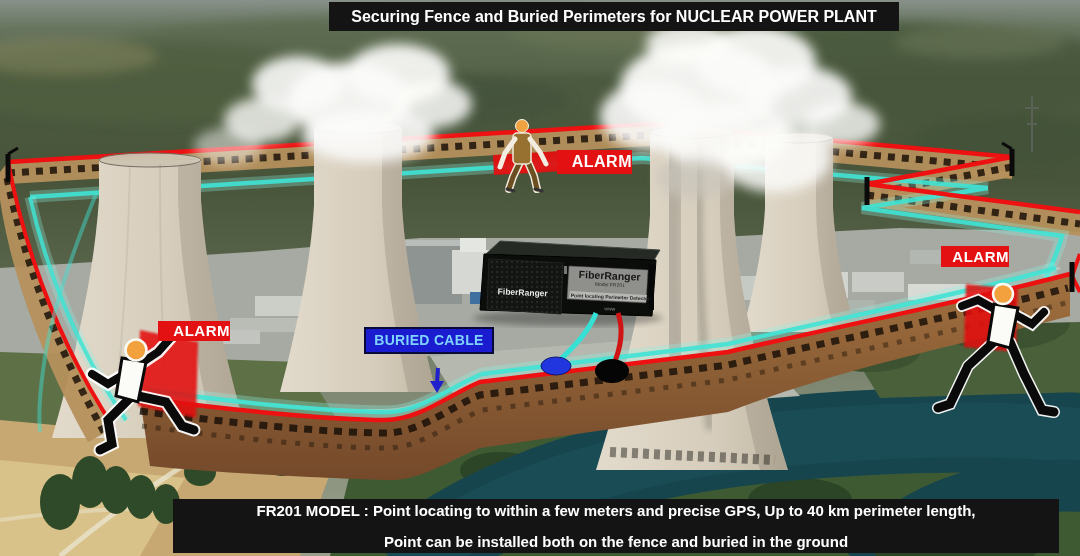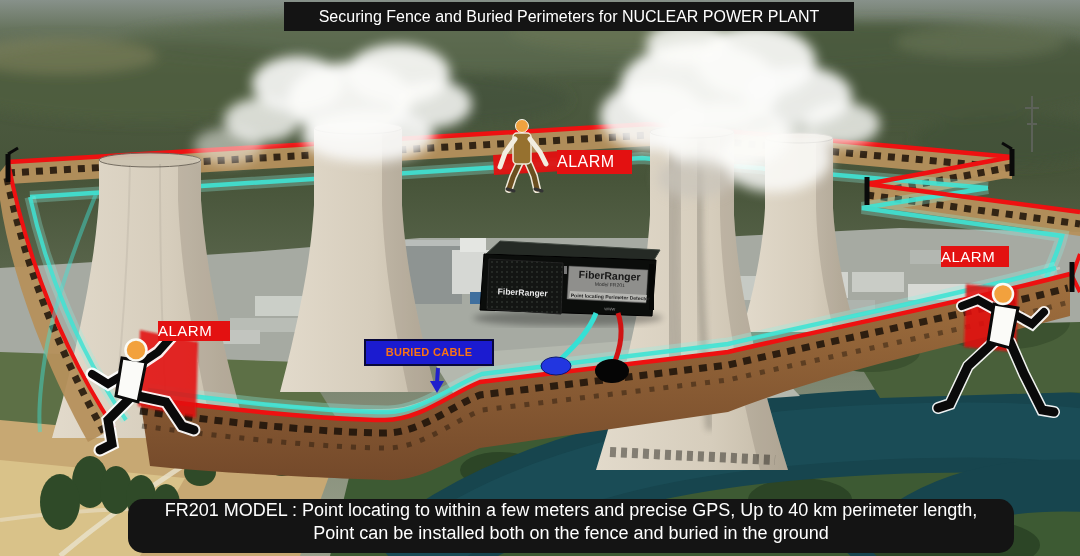--- a/index.html
+++ b/index.html
@@ -1,31 +1,31 @@
 <!DOCTYPE html>
 <html style="--alarm-red: #e31111; --fence-red: #ee1111; --buried-cyan: #3fe3d4; --cable-blue: #1b1bd0; --banner-bg: #141414; --banner-text: #ffffff;"><head>
 <meta charset="utf-8">
 <style>
   html,body{margin:0;padding:0;background:#222;}
   .stage{position:relative;width:1080px;height:556px;overflow:hidden;
          font-family:"Liberation Sans",sans-serif;background:#4e5c42;}
   .stage svg.scene{position:absolute;left:0;top:0;}
   .overlay{position:absolute;box-sizing:border-box;}
   .banner{background:var(--banner-bg,#141414);color:var(--banner-text,#fff);
-          text-align:center;font-weight:normal;}
+          text-align:center;font-weight:bold;margin-left:45px;}
   .banner-top{left:284px;top:2px;width:570px;height:29px;font-size:16px;line-height:29px;}
-  .banner-bottom{left:128px;top:499px;width:886px;height:54px;font-size:18px;line-height:23px;
-                 display:flex;flex-direction:column;justify-content:flex-start;border-radius:15px;}
-  .alarm{background:var(--alarm-red,#e31111);color:#fff;font-weight:normal;text-align:left;
+  .banner-bottom{left:128px;top:499px;width:886px;height:54px;font-size:15px;line-height:23px;
+                 display:flex;flex-direction:column;justify-content:space-between;}
+  .alarm{background:var(--alarm-red,#e31111);color:#fff;font-weight:bold;text-align:right;
          letter-spacing:.5px;}
   .alarm-top{left:557px;top:150px;width:75px;height:24px;font-size:16px;line-height:24px;}
   .alarm-left{left:158px;top:321px;width:72px;height:20px;font-size:15px;line-height:20px;}
   .alarm-right{left:941px;top:246px;width:68px;height:21px;font-size:15px;line-height:21px;}
-  .cable-label{left:364px;top:339px;width:130px;height:27px;background:var(--cable-blue,#1b1bd0);
-         border:2px solid #08083a;color:#f97316;font-weight:bold;font-size:11px;line-height:23px;
+  .cable-label{left:364px;top:327px;width:130px;height:27px;background:var(--cable-blue,#1b1bd0);
+         border:2px solid #08083a;color:#7dd3fc;font-weight:bold;font-size:14px;line-height:23px;
          text-align:center;letter-spacing:.3px;}
   .devtext{position:absolute;text-align:center;transform:rotate(2.5deg);transform-origin:left top;
            white-space:nowrap;}
   .dev-grille{left:492px;top:286px;width:62px;font-weight:bold;font-size:8.5px;color:#e8e8e8;}
   .dev-brand{left:577px;top:268px;width:66px;font-weight:bold;font-size:10.5px;color:#161616;}
   .dev-model{left:577px;top:280px;width:66px;font-size:5px;color:#2a2a2a;}
   .dev-sub{left:571px;top:292px;width:74px;font-weight:bold;font-size:5px;color:#222;}
   .dev-foot{left:577px;top:304px;width:66px;font-size:5px;color:#9a9a9a;}
 </style>
 </head>

